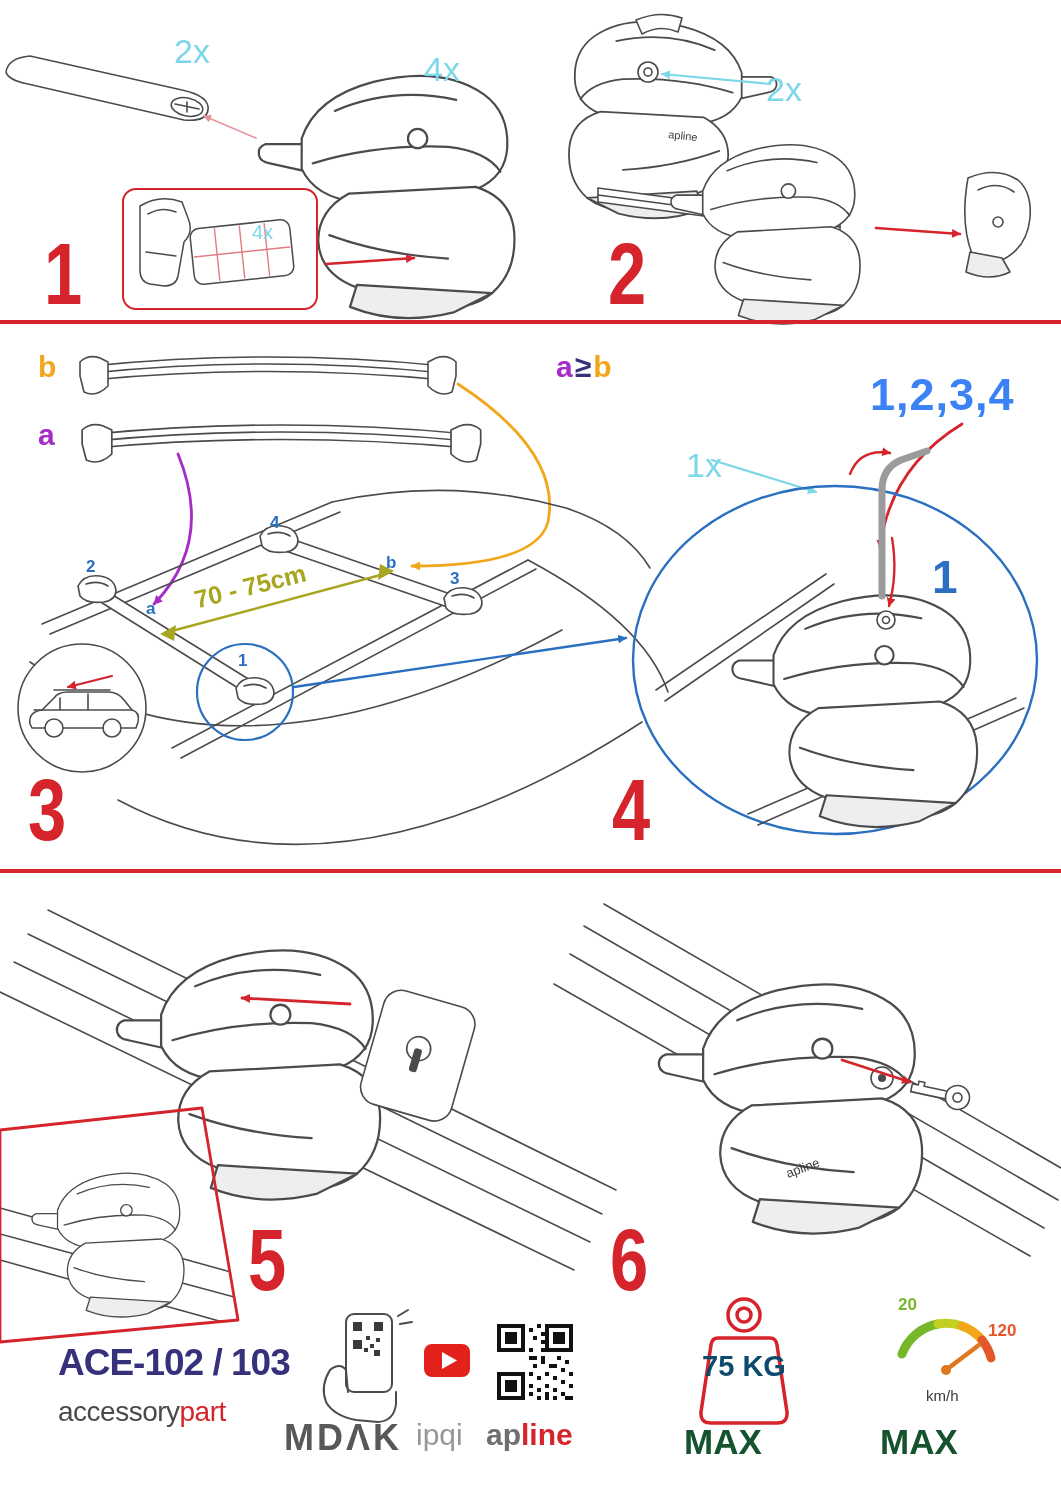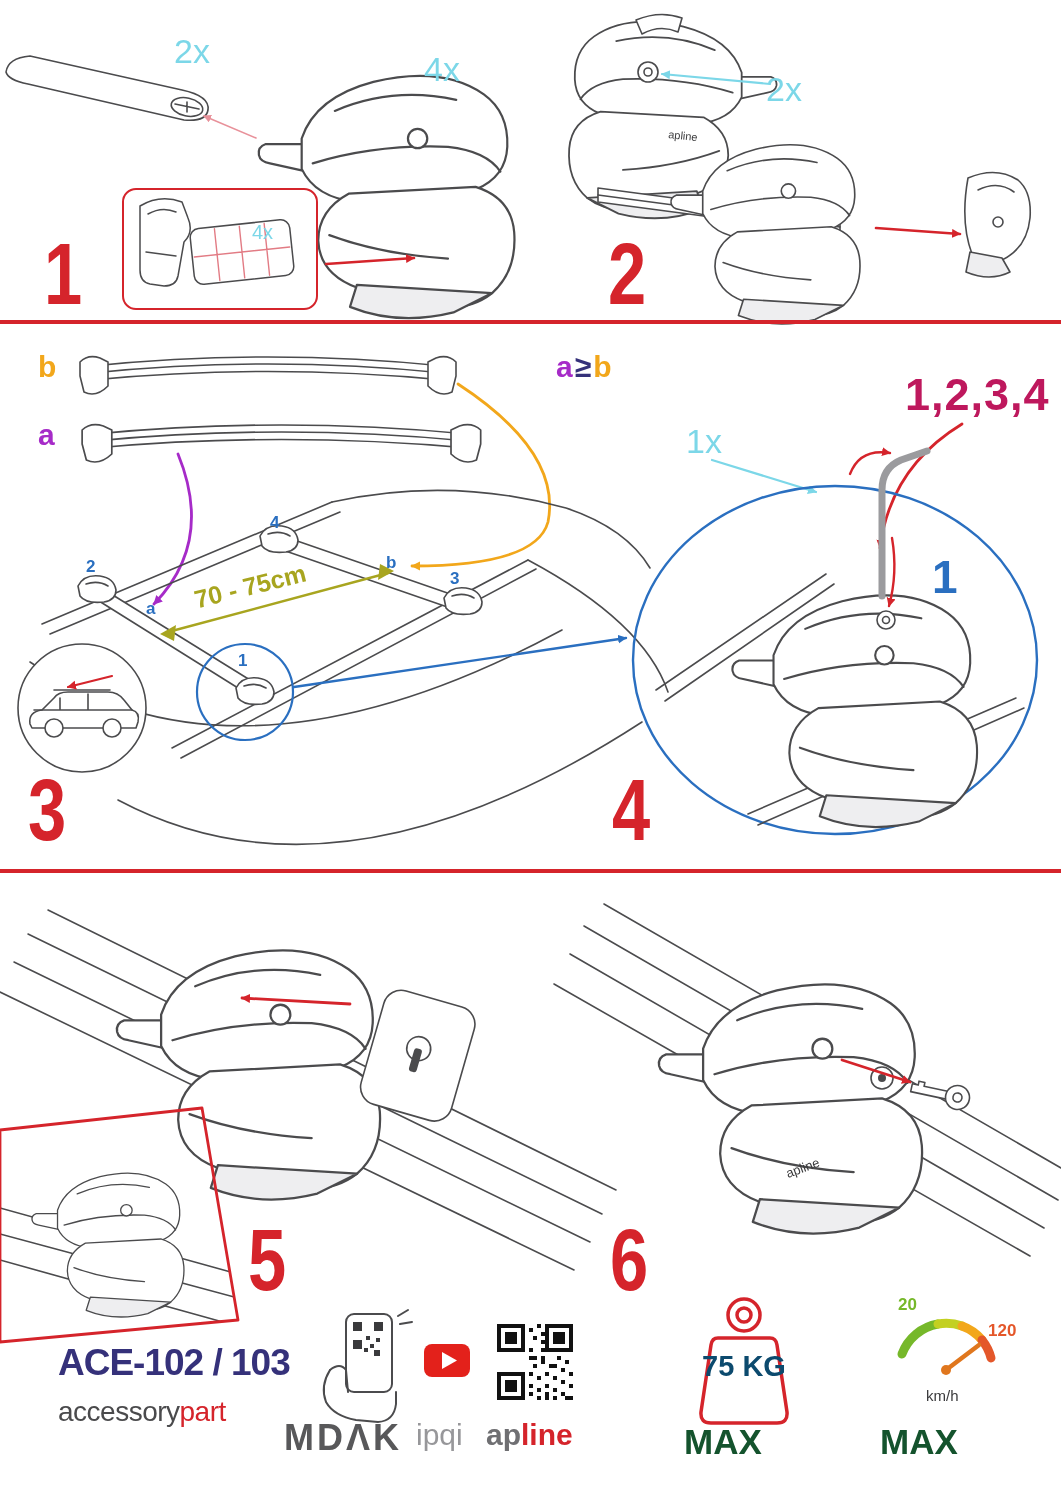--- a/index.html
+++ b/index.html
@@ -11,21 +11,21 @@
   .sh{fill:#eeeef0;}
   .divider{position:absolute;left:0;width:1061px;height:4px;background:#d5242b;}
   .num{color:#d5242b;font-size:88px;font-weight:700;line-height:1;
        transform:scaleX(.78);transform-origin:left top;letter-spacing:-2px;}
   .qty{color:#7cd7e8;font-size:34px;font-weight:500;line-height:1;}
   .qty-sm{color:#7cd7e8;font-size:20px;font-weight:500;line-height:1;}
   .lbl-blue{color:#2a6fc0;font-size:17px;font-weight:700;line-height:1;}
   .lbl-orange{color:#f2a71b;font-size:30px;font-weight:700;line-height:1;}
   .lbl-purple{color:#a62bc8;font-size:30px;font-weight:700;line-height:1;}
   .cond{font-size:30px;font-weight:700;line-height:1;display:flex;gap:2px;}
-  .seq{color:#be185d;font-size:45px;font-weight:700;line-height:1;letter-spacing:1px;margin-left:35px;}
+  .seq{color:#3b82f6;font-size:45px;font-weight:700;line-height:1;letter-spacing:1px;}
   .big-one{color:#2a6fc0;font-size:46px;font-weight:700;line-height:1;}
   .dist{color:#a8a51f;font-size:25px;font-weight:700;line-height:1;transform:rotate(-14deg);transform-origin:left top;}
   .inset{border:2.6px solid #d5242b;border-radius:14px;box-sizing:border-box;}
   .model{color:#35317a;font-size:37px;font-weight:700;letter-spacing:-1px;line-height:1;}
   .brand{font-size:28px;font-weight:400;line-height:1;letter-spacing:-.5px;text-align:center;}
   .brand .g{color:#4a4a4c;} .brand .r{color:#d5242b;}
   .logo-mdak{color:#58585a;font-size:36px;font-weight:700;letter-spacing:3px;line-height:1;}
   .logo-ipqi{color:#97979a;font-size:30px;font-weight:500;line-height:1;}
   .logo-apline{font-size:30px;font-weight:700;line-height:1;}
   .logo-apline .g{color:#6f6f72;} .logo-apline .r{color:#d5242b;}
@@ -230,21 +230,21 @@
         <path d="M262,228 L262,122 Q262,100 281,92 L307,83" stroke="#9b9b9e" stroke-width="7"></path>
         <circle class="wh" cx="266" cy="252" r="9"></circle>
         <circle cx="266" cy="252" r="3.5"></circle>
         <path d="M230,106 Q240,80 270,85" stroke="#d5242b" stroke-width="2.4" marker-end="url(#ah-red)"></path>
         <path d="M272,170 Q278,205 269,238" stroke="#d5242b" stroke-width="2.4" marker-end="url(#ah-red)"></path>
       </g>
     </g>
   </svg>
 
   <div class="abs seq" style="left:870px;top:372px;">1,2,3,4</div>
-  <div class="abs qty" style="left:686px;top:424px;">1x</div>
+  <div class="abs qty" style="left:686px;top:448px;">1x</div>
   <div class="abs big-one" style="left:932px;top:554px;">1</div>
   <div class="abs num" style="left:612px;top:766px;">4</div>
 
   <div class="divider" style="top:869px;"></div>
 
   <svg class="abs" style="left:0px;top:878px;" width="620" height="480" viewBox="0 0 620 480">
     <g stroke="#4b4b4d" stroke-width="1.6" fill="none" stroke-linecap="round" stroke-linejoin="round">
       <g>
         <path d="M48,32 L616,312"></path>
         <path d="M28,56 L602,336 M14,84 L590,364 M0,114 L574,392"></path>

